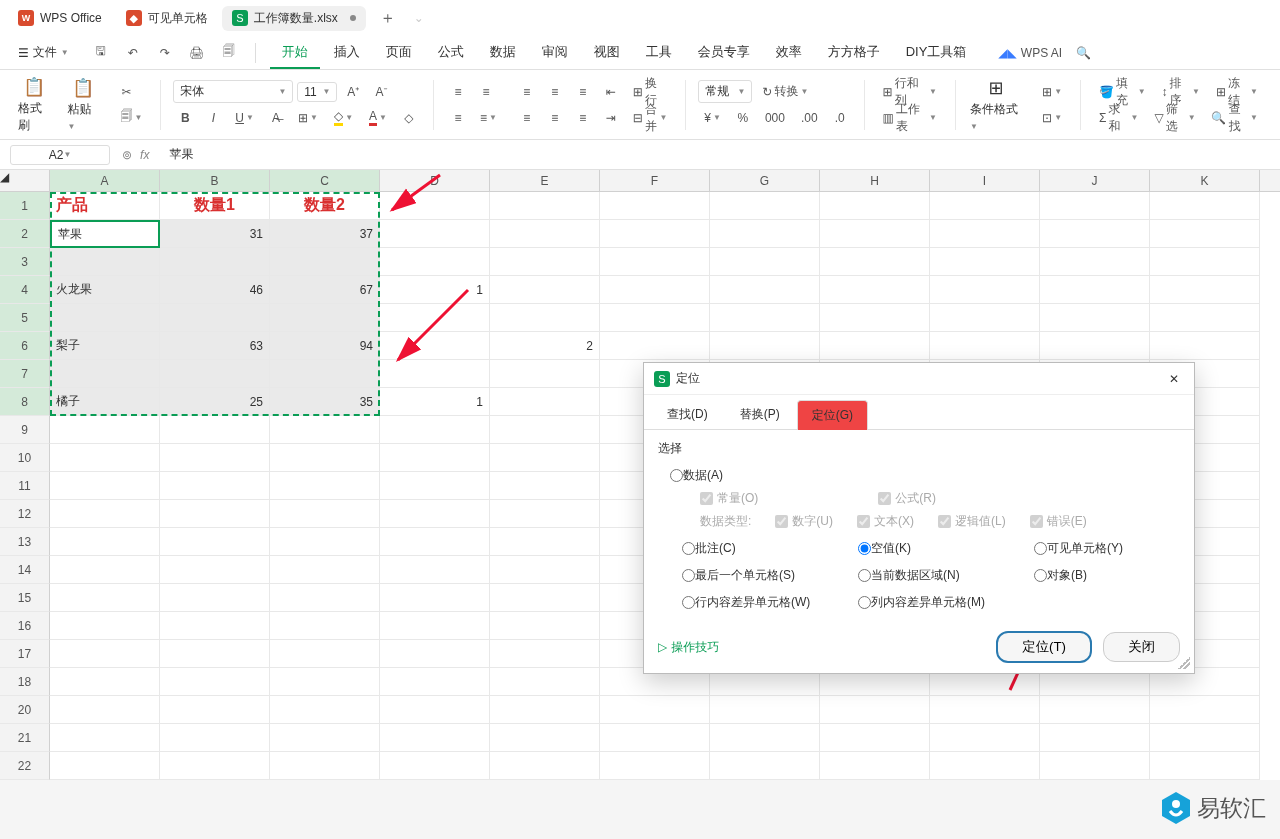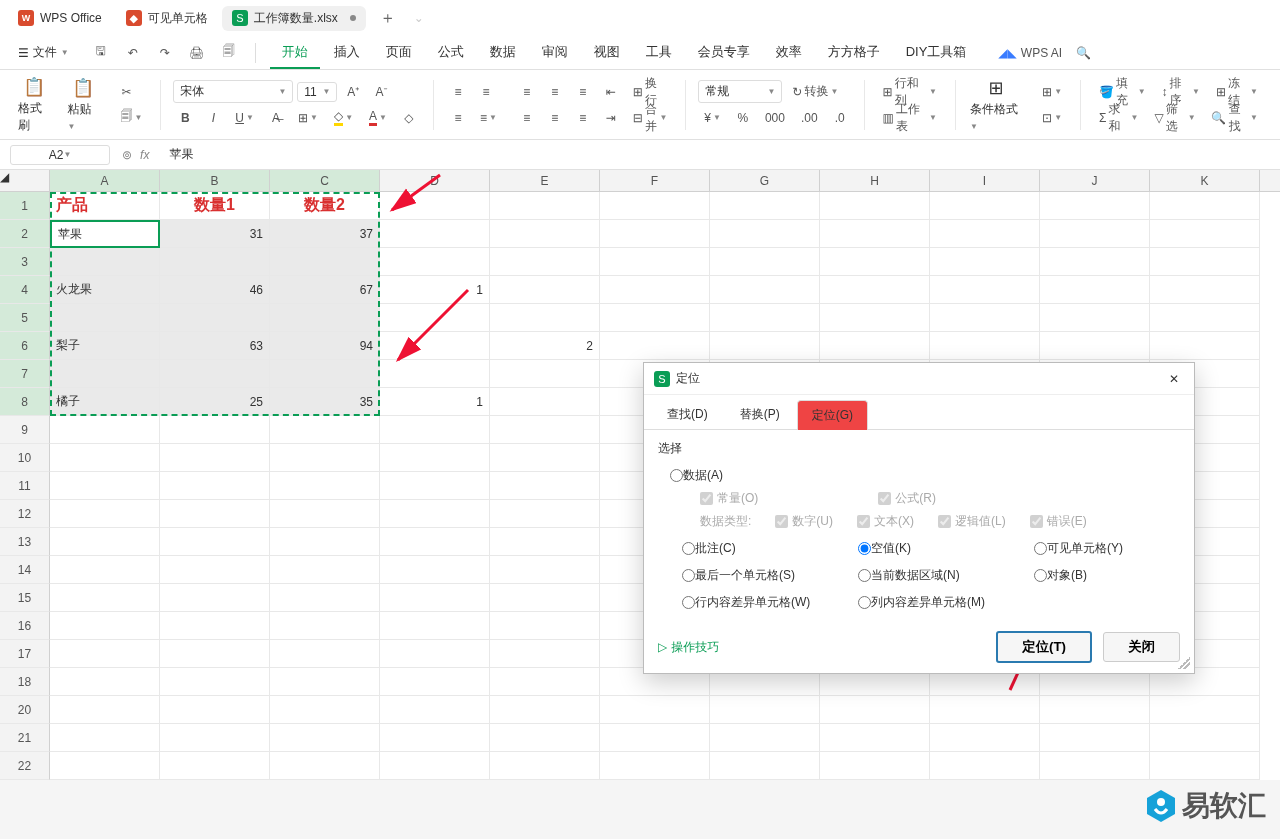--- a/index.html
+++ b/index.html
@@ -27,21 +27,21 @@
 
 .ribbon { height: 70px; background: #fff; display: flex; align-items: center; padding: 4px 10px; border-bottom: 1px solid #e0e0e0; }
 .rib-group { display: flex; flex-direction: column; justify-content: center; height: 100%; padding: 0 6px; }
 .rib-big { display: flex; flex-direction: column; align-items: center; justify-content: center; padding: 4px 8px; border-radius: 4px; cursor: pointer; height: 56px; }
 .rib-big .ri { font-size: 18px; margin-bottom: 2px; }
 .rib-row { display: flex; gap: 4px; align-items: center; height: 26px; }
 .rib-small { padding: 2px 6px; border-radius: 4px; cursor: pointer; display: flex; align-items: center; gap: 2px; color: #555; min-width: 24px; justify-content: center; }
 .font-select { border: 1px solid #ddd; padding: 2px 6px; border-radius: 3px; background: #fff; cursor: pointer; display: flex; align-items: center; justify-content: space-between; }
 .font-name { width: 120px; }
 .font-size { width: 40px; }
-.gen-select { border: 1px solid #ddd; padding: 2px 6px; border-radius: 3px; background: #fff; cursor: pointer; display: flex; align-items: center; gap: 4px; width: 84px; justify-content: space-between; }
+.gen-select { border: 1px solid #ddd; padding: 2px 6px; border-radius: 3px; background: #fff; cursor: pointer; display: flex; align-items: center; gap: 4px; width: 54px; justify-content: space-between; }
 .dd { font-size: 8px; color: #888; }
 .vsep { width: 1px; height: 50px; background: #e8e8e8; margin: 0 6px; }
 
 .name-bar { height: 30px; background: #fff; display: flex; align-items: center; padding: 0 10px; border-bottom: 1px solid #e0e0e0; gap: 12px; }
 .name-box { width: 100px; border: 1px solid #ddd; padding: 2px 8px; border-radius: 3px; display: flex; justify-content: center; align-items: center; }
 .fx-icons { display: flex; gap: 8px; color: #888; }
 .fx { font-style: italic; }
 .formula-input { flex: 1; padding: 2px 8px; }
 
 .sheet { background: #fff; position: relative; }
@@ -72,26 +72,26 @@
 .dlg-body { padding: 10px 14px; }
 .fieldset-label { font-size: 12px; margin-bottom: 10px; }
 .radio-grid { display: grid; grid-template-columns: 170px 170px 170px; gap: 10px 6px; padding-left: 12px; }
 .radio-opt { display: flex; align-items: center; gap: 0; cursor: pointer; }
 .radio-opt input { margin: 0; }
 .sub-opts { padding-left: 30px; margin: 6px 0 10px; display: flex; flex-wrap: wrap; gap: 6px 40px; color: #aaa; }
 .chk { display: flex; align-items: center; gap: 4px; }
 .chk input { accent-color: #999; }
 .dlg-footer { display: flex; justify-content: space-between; align-items: center; padding: 10px 14px; border-top: 0; }
 .tips-link { color: #0a9d55; display: flex; align-items: center; gap: 4px; cursor: pointer; }
-.dlg-btn { min-width: 76px; padding: 5px 24px; border: 1px solid #ccc; background: #f6f6f6; border-radius: 3px; cursor: pointer; margin-left: 8px; font-weight: bold; }
+.dlg-btn { min-width: 76px; padding: 5px 24px; border: 1px solid #ccc; background: #f6f6f6; border-radius: 12px; cursor: pointer; margin-left: 8px; }
 .dlg-btn.primary { border: 2px solid #2a7ab0; }
 .resize-grip { position: absolute; right: 4px; bottom: 4px; width: 12px; height: 12px; background: linear-gradient(135deg, transparent 50%, #bbb 50%, #bbb 60%, transparent 60%, transparent 70%, #bbb 70%, #bbb 80%, transparent 80%); }
 
 .arrow { position: absolute; pointer-events: none; }
-.logo { position: absolute; right: 14px; bottom: 14px; display: flex; align-items: center; gap: 6px; font-size: 28px; font-weight: bold; color: #555; }
+.logo { position: absolute; right: 14px; bottom: 14px; display: flex; align-items: center; gap: 6px; font-size: 23px; font-weight: normal; color: #555; }
 .logo-ico { width: 30px; height: 34px; }
 </style>
 </head>
 <body>
 
 <div class="title-bar">
   <div class="tab">
     <span class="tab-icon wps-i">W</span>
     <span>WPS Office</span>
   </div>

